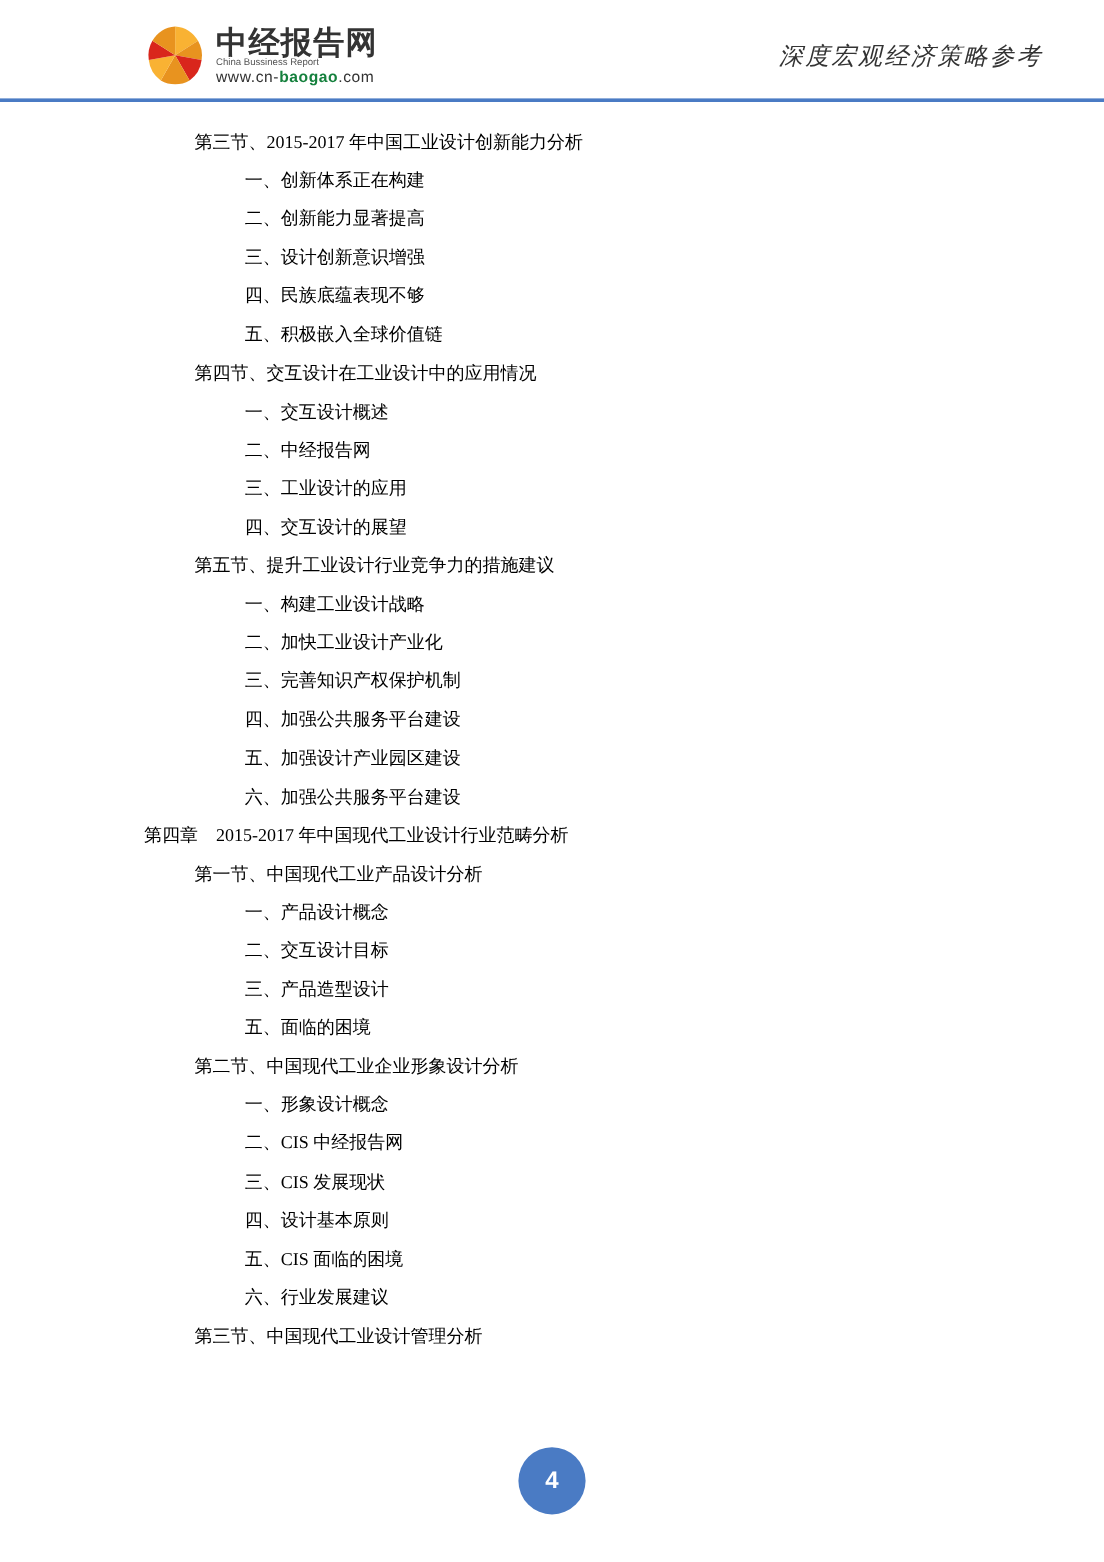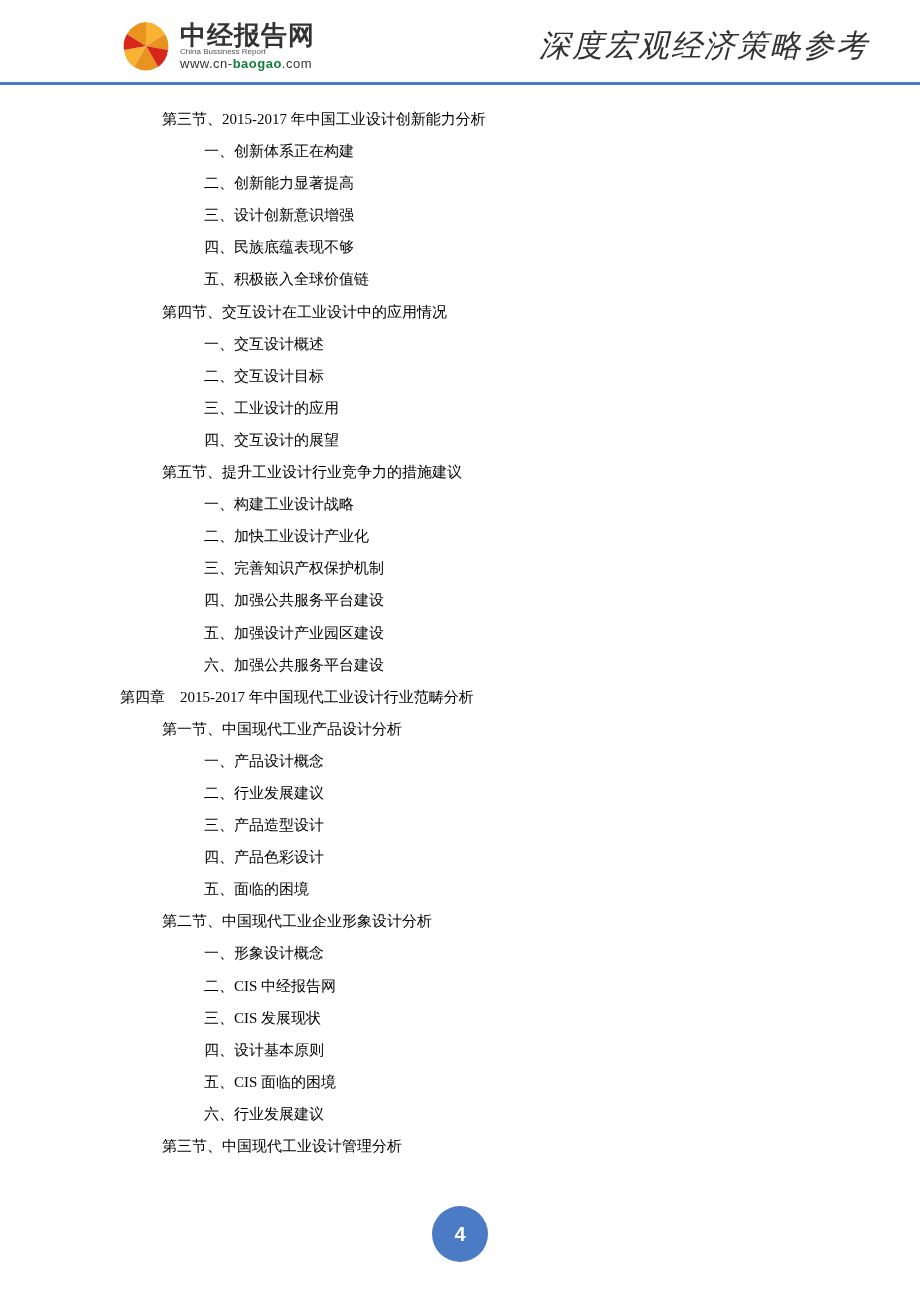--- a/index.html
+++ b/index.html
@@ -59,21 +59,21 @@
       font-family: Arial, sans-serif;
       color: #333;
       letter-spacing: 0.5px;
     }
     .logo-url .red {
       color: #15803d;
       font-weight: bold;
     }
     .header-slogan {
       font-family: "KaiTi", "楷体", cursive;
-      font-size: 31px;
+      font-size: 20px;
       color: #333;
       font-style: italic;
       letter-spacing: 2px;
     }
     .content {
       padding: 0 120px 0 120px;
       font-size: 15px;
       color: #000;
       line-height: 2.14;
     }
@@ -131,36 +131,35 @@
 
 <div class="content">
   <div class="section-line">第三节、2015-2017 年中国工业设计创新能力分析</div>
   <div class="item-line">一、创新体系正在构建</div>
   <div class="item-line">二、创新能力显著提高</div>
   <div class="item-line">三、设计创新意识增强</div>
   <div class="item-line">四、民族底蕴表现不够</div>
   <div class="item-line">五、积极嵌入全球价值链</div>
   <div class="section-line">第四节、交互设计在工业设计中的应用情况</div>
   <div class="item-line">一、交互设计概述</div>
-  <div class="item-line">二、交互设计目标</div>
+  <div class="item-line">二、中经报告网</div>
   <div class="item-line">三、工业设计的应用</div>
   <div class="item-line">四、交互设计的展望</div>
   <div class="section-line">第五节、提升工业设计行业竞争力的措施建议</div>
   <div class="item-line">一、构建工业设计战略</div>
   <div class="item-line">二、加快工业设计产业化</div>
   <div class="item-line">三、完善知识产权保护机制</div>
   <div class="item-line">四、加强公共服务平台建设</div>
   <div class="item-line">五、加强设计产业园区建设</div>
   <div class="item-line">六、加强公共服务平台建设</div>
   <div class="chapter-line">第四章　2015-2017 年中国现代工业设计行业范畴分析</div>
   <div class="section-line">第一节、中国现代工业产品设计分析</div>
   <div class="item-line">一、产品设计概念</div>
-  <div class="item-line">二、行业发展建议</div>
+  <div class="item-line">二、交互设计目标</div>
   <div class="item-line">三、产品造型设计</div>
-  <div class="item-line">四、产品色彩设计</div>
   <div class="item-line">五、面临的困境</div>
   <div class="section-line">第二节、中国现代工业企业形象设计分析</div>
   <div class="item-line">一、形象设计概念</div>
   <div class="item-line">二、CIS 中经报告网</div>
   <div class="item-line">三、CIS 发展现状</div>
   <div class="item-line">四、设计基本原则</div>
   <div class="item-line">五、CIS 面临的困境</div>
   <div class="item-line">六、行业发展建议</div>
   <div class="section-line">第三节、中国现代工业设计管理分析</div>
 </div>

